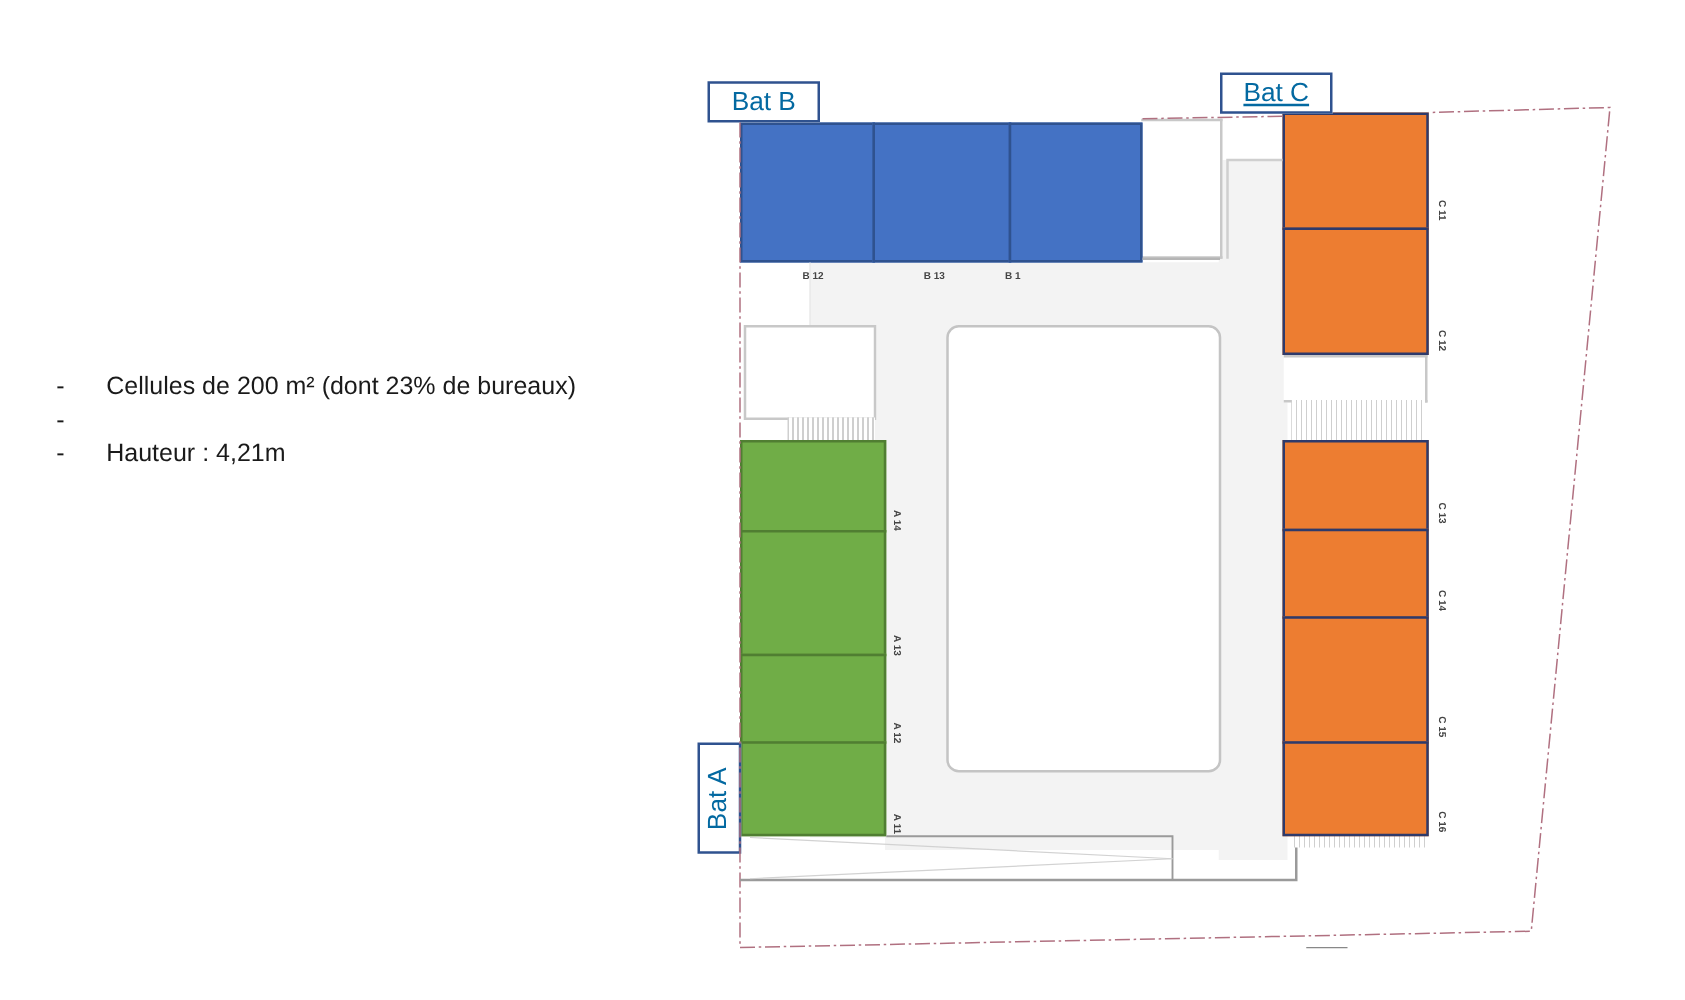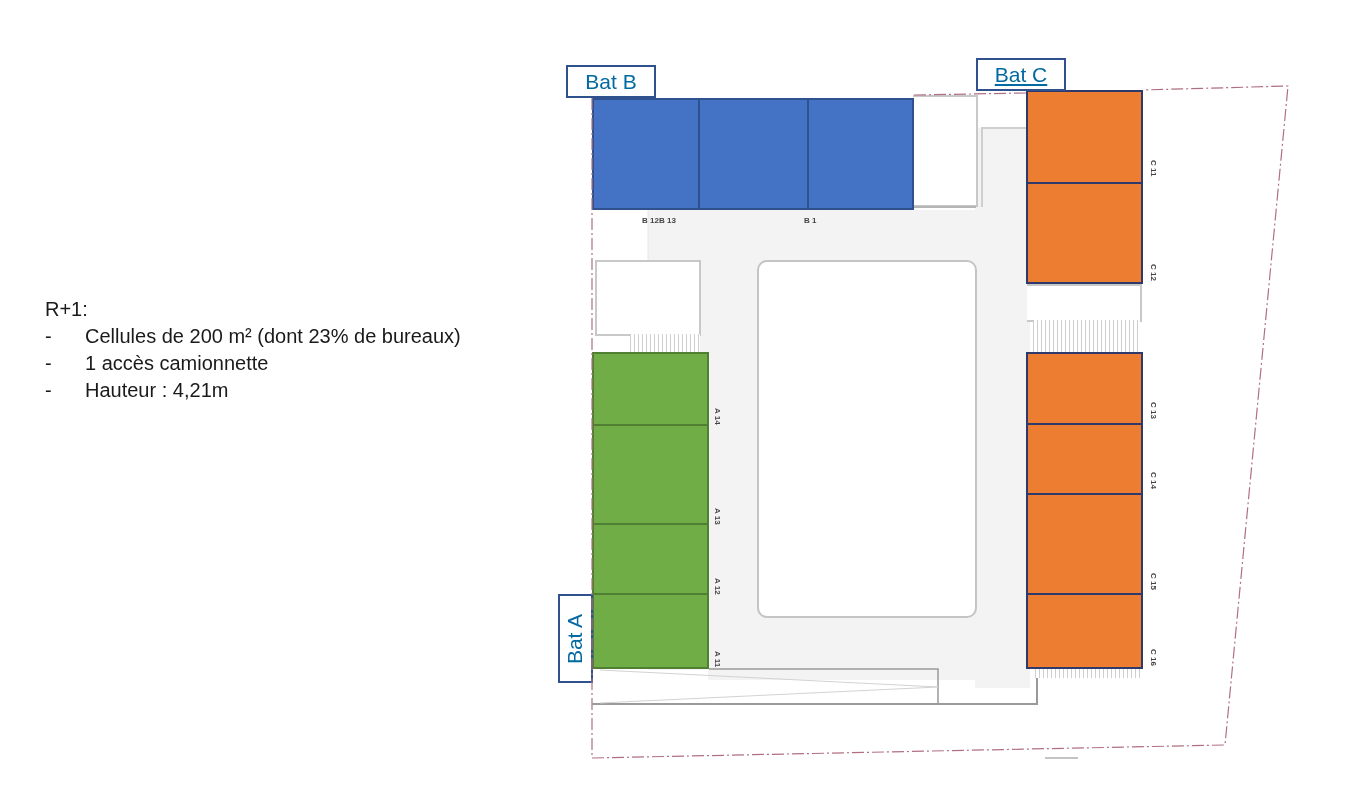--- a/index.html
+++ b/index.html
@@ -23,28 +23,26 @@
     .court { position: absolute; background: #fff; border: 2px solid #c4c4c4; border-radius: 10px; box-sizing: border-box; }
     .road { position: absolute; background: #f3f3f3; }
     .white { position: absolute; background: #fff; border: 2px solid #c8c8c8; box-sizing: border-box; }
     .hatch { position: absolute;
              background: repeating-linear-gradient(90deg, #cfcfcf 0 1px, #fff 1px 4px); }
   </style>
 </head>
 <body>
 
 <div class="notes">
-  <div class="title">R+1:</div>
   <div class="item">
     <span class="dash">-</span>
     <span>Cellules de 200 m² (dont 23% de bureaux)</span>
   </div>
   <div class="item">
     <span class="dash">-</span>
-    <span>1 accès camionnette</span>
   </div>
   <div class="item">
     <span class="dash">-</span>
     <span>Hauteur : 4,21m</span>
   </div>
 </div>
 
 <div class="plan">
 
   <div class="road" style="left:648px; top:210px; width:380px; height:460px;"></div>
@@ -58,21 +56,21 @@
   <div class="court" style="left:757px; top:260px; width:220px; height:358px;"></div>
 
   <div class="hatch" style="left:630px; top:334px; width:70px; height:18px;"></div>
   <div class="hatch" style="left:1033px; top:320px; width:107px; height:32px;"></div>
   <div class="hatch" style="left:1035px; top:668px; width:105px; height:10px;"></div>
 
   <div class="cell b" style="left:592px; top:98px; width:108px; height:112px;"></div>
   <div class="cell b" style="left:698px; top:98px; width:111px; height:112px;"></div>
   <div class="cell b" style="left:807px; top:98px; width:107px; height:112px;"></div>
   <div class="lbl" style="left:595px; top:216px;margin-left:47px;">B 12</div>
-  <div class="lbl" style="left:659px; top:216px;">B 13</div>
+  <div class="lbl" style="left:739px; top:216px;">B 13</div>
   <div class="lbl" style="left:804px; top:216px;">B 1</div>
   <div class="tag" style="left:566px; top:65px; width:90px; height:33px;">
     <span>Bat B</span>
   </div>
 
   <div class="cell a" style="left:592px; top:352px; width:117px; height:74px;"></div>
   <div class="cell a" style="left:592px; top:424px; width:117px; height:101px;"></div>
   <div class="cell a" style="left:592px; top:523px; width:117px; height:72px;"></div>
   <div class="cell a" style="left:592px; top:593px; width:117px; height:76px;"></div>
   <div class="lbl rot" style="left:722px; top:408px;">A 14</div>

